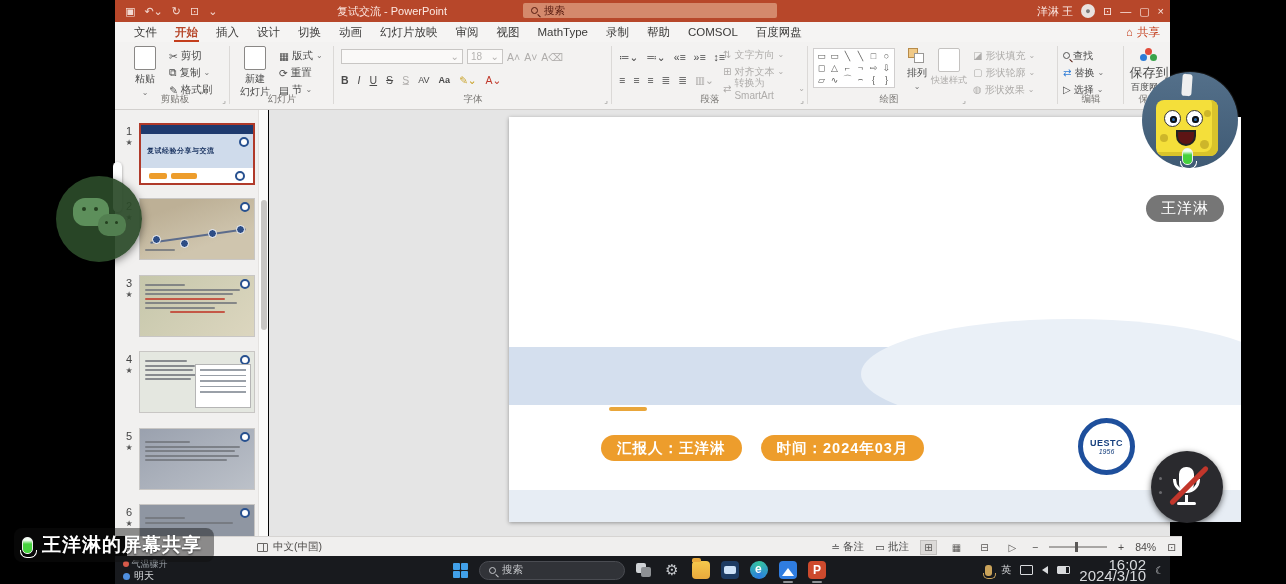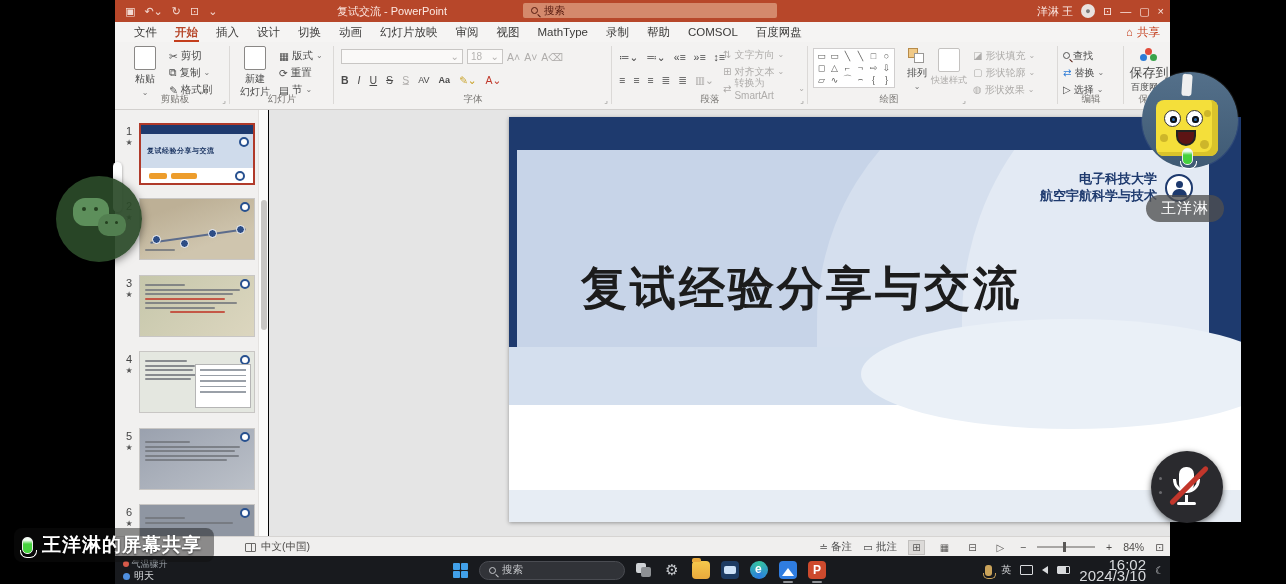--- a/index.html
+++ b/index.html
@@ -96,21 +96,21 @@
   .s-white{position:absolute;left:0;top:288px;width:100%;height:85px;background:#fff;}
   .s-dash{position:absolute;left:100px;top:2px;width:38px;height:4px;background:#e9a63a;border-radius:2px;}
   .pillrow{position:absolute;left:92px;top:30px;display:flex;gap:19px;}
   .pill{height:26px;background:#ed9d2c;border-radius:13px;color:#fff;font-weight:bold;font-size:14.5px;display:flex;align-items:center;padding:0 16px;letter-spacing:1px;}
   .s-logo{position:absolute;left:569px;top:13px;width:57px;height:57px;border:5px solid #1e4f9c;border-radius:50%;background:#fff;text-align:center;}
   .s-logo .ab{font-size:9px;font-weight:bold;color:#17407e;margin-top:15px;letter-spacing:.5px;}
   .s-logo .yr{font-size:7px;color:#17407e;font-style:italic;}
   .s-foot{position:absolute;left:0;top:373px;width:100%;height:32px;background:#e7edf4;}
 
   
-  .statusbar{position:absolute;left:0;top:536px;width:100%;height:20px;background:#f0efee;border-top:1px solid #d6d4d2;font-size:10.5px;color:#4e4c4a;}
+  .statusbar{position:absolute;left:12px;top:536px;width:100%;height:20px;background:#f0efee;border-top:1px solid #d6d4d2;font-size:10.5px;color:#4e4c4a;}
   .sb-left{position:absolute;left:130px;top:0;height:20px;display:flex;align-items:center;gap:5px;}
   .spell{width:11px;height:9px;border:1px solid #6a6866;border-radius:1px;position:relative;}
   .spell::after{content:"";position:absolute;left:5px;top:0;bottom:0;width:1px;background:#6a6866;}
   .sb-right{position:absolute;right:6px;top:0;height:20px;display:flex;align-items:center;gap:11px;}
   .viewbtn{width:17px;height:15px;display:flex;align-items:center;justify-content:center;font-size:10px;color:#5a5856;}
   .viewbtn.act{background:#dcdad8;border:1px solid #c2c0be;}
   .zline{width:58px;height:2px;background:#a8a6a4;position:relative;}
   .zline i{position:absolute;left:26px;top:-4px;width:3px;height:10px;background:#5a5856;}
 
   
@@ -544,35 +544,34 @@
         <div class="ln" style="margin-top:12px;width:40px;"></div>
         <div class="ln" style="width:88px;"></div>
       </div>
     </div>
     <div class="tscroll">
         <div class="handle"></div>
       </div>
 
     <div class="editor">
       <div class="slide">
-        <div class="s-navy">
-          <div class="s-panel">
-            <div class="wave1"></div>
-            <div class="wave2"></div>
-            <div class="s-org">
-              <div>电子科技大学</div>
-              <div>航空宇航科学与技术</div>
-            </div>
-            <div class="s-person"></div>
-            <div class="s-title">复试经验分享与交流</div>
-          </div>
-        </div>
         <div class="s-mid">
             <div class="blob"></div>
           </div>
+        <div class="s-white">
+          <div class="s-dash"></div>
+          <div class="pillrow">
+            <div class="pill">汇报人：王洋淋</div>
+            <div class="pill">时间：2024年03月</div>
+          </div>
+          <div class="s-logo">
+            <div class="ab">UESTC</div>
+            <div class="yr">1956</div>
+          </div>
+        </div>
         <div class="s-foot"></div>
       </div>
     </div>
     <div class="sidepill"></div>
 
     <div class="statusbar">
       <div class="sb-left">
         <span class="spell"></span>
         <span>中文(中国)</span>
       </div>

